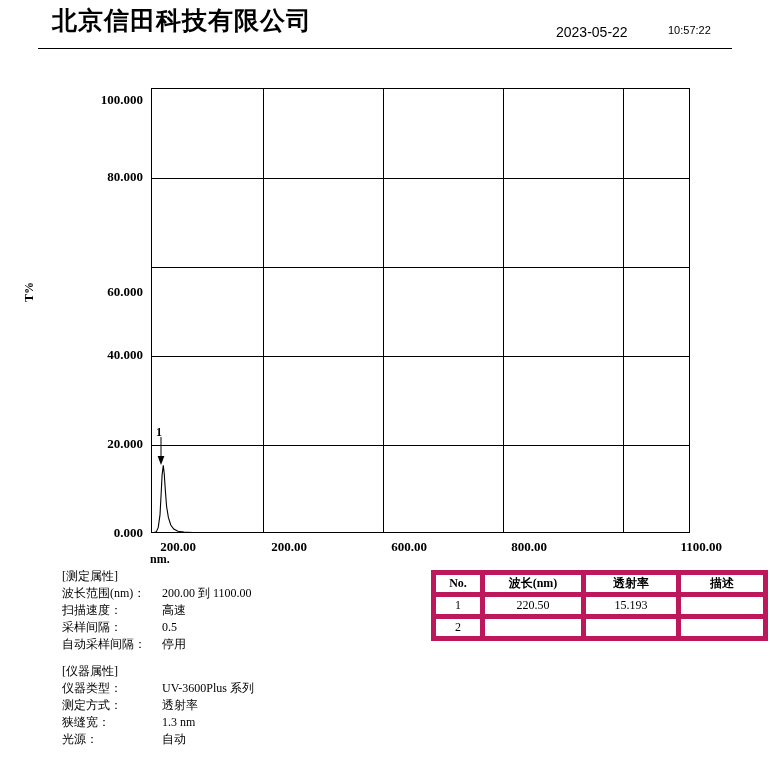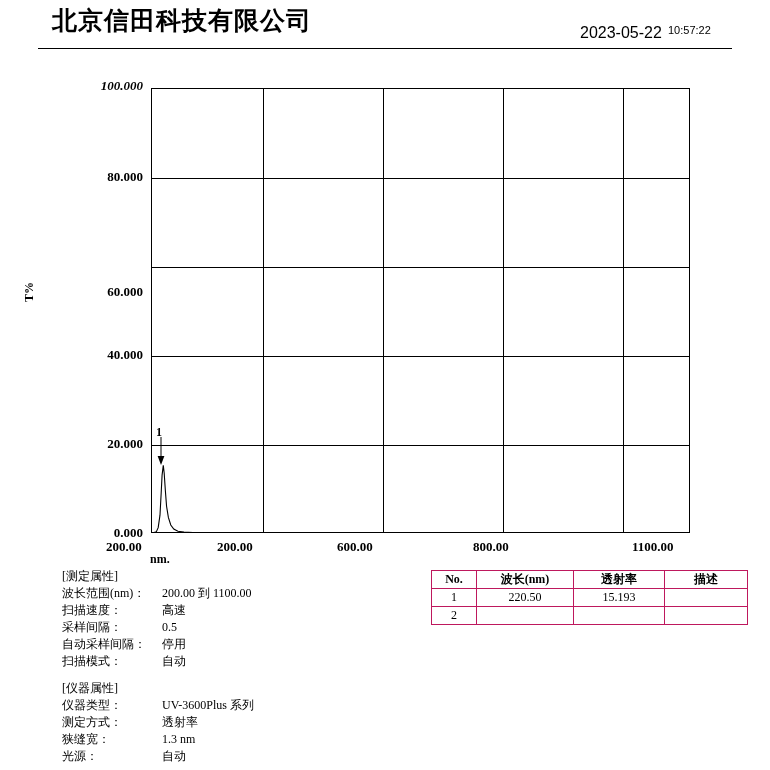--- a/index.html
+++ b/index.html
@@ -29,24 +29,24 @@
     left: 52px;
     top: 4px;
     font-family: "Liberation Serif", serif;
     font-size: 25px;
     font-weight: bold;
     letter-spacing: 1px;
     white-space: nowrap;
   }
   #header-date {
     position: absolute;
-    left: 580px;
+    left: 556px;
     top: 24px;
     font-family: "Liberation Sans", sans-serif;
-    font-size: 16px;
+    font-size: 14px;
   }
   #header-time {
     position: absolute;
     left: 668px;
     top: 24px;
     font-family: "Liberation Sans", sans-serif;
     font-size: 11px;
   }
   #header-rule {
     position: absolute;
@@ -96,21 +96,21 @@
     text-align: right;
     font-family: "Liberation Serif", serif;
     font-size: 13px;
     font-weight: bold;
     transform: translateY(-50%);
   }
   .xtick-label {
     position: absolute;
     top: 0;
     width: 90px;
-    text-align: left;
+    text-align: right;
     font-family: "Liberation Serif", serif;
     font-size: 13px;
     font-weight: bold;
   }
   #y-axis-title {
     position: absolute;
     left: 22px;
     top: 250px;
     font-family: "Liberation Serif", serif;
     font-size: 12px;
@@ -186,21 +186,21 @@
   #results-table {
     position: absolute;
     left: 431px;
     top: 570px;
     border-collapse: collapse;
     font-family: "Liberation Serif", serif;
     font-size: 12px;
   }
   #results-table th,
   #results-table td {
-    border: 1px solid #be185d;
+    border: 5px solid #be185d;
     height: 17px;
     padding: 0 4px;
     text-align: center;
     font-weight: normal;
   }
   #results-table th {
     font-weight: bold;
   }
   .col-no { width: 36px; }
   .col-wl { width: 88px; }
@@ -214,21 +214,21 @@
   <div id="company-title">北京信田科技有限公司</div>
   <div id="header-date">2023-05-22</div>
   <div id="header-time">10:57:22</div>
   <div id="header-rule"></div>
 </div>
 
 <div id="chart-area">
 
   <div id="y-axis-title">T%</div>
 
-  <div class="ytick-label" style="top:34px;  left:79px;font-style:italic;">100.000</div>
+  <div class="ytick-label" style="top:48px;  left:79px;">100.000</div>
   <div class="ytick-label" style="top:125px; left:79px;">80.000</div>
   <div class="ytick-label" style="top:214px; left:79px;margin-top:26px;">60.000</div>
   <div class="ytick-label" style="top:303px; left:79px;">40.000</div>
   <div class="ytick-label" style="top:392px; left:79px;">20.000</div>
   <div class="ytick-label" style="top:481px; left:79px;">0.000</div>
 
   <div id="plot-frame">
     <div class="gridline-v" style="left:111px;"></div>
     <div class="gridline-v" style="left:231px;"></div>
     <div class="gridline-v" style="left:351px;"></div>
@@ -245,21 +245,21 @@
 
   <div id="peak-label">1</div>
   <svg id="peak-arrow" viewBox="0 0 12 28">
     <line x1="6" y1="0" x2="6" y2="22" stroke="#000000" stroke-width="1"></line>
     <polygon points="6,28 2.6,19 9.4,19" fill="#000000"></polygon>
   </svg>
 
   <div class="xtick-label" style="left:106px; top:487px;">200.00</div>
   <div class="xtick-label" style="left:217px; top:487px;">200.00</div>
   <div class="xtick-label" style="left:337px; top:487px;">600.00</div>
-  <div class="xtick-label" style="left:473px; top:487px;">800.00</div>
+  <div class="xtick-label" style="left:457px; top:487px;">800.00</div>
   <div class="xtick-label" style="left:632px; top:487px;">1100.00</div>
 
   <div id="x-axis-unit">nm.</div>
 </div>
 
 <div id="info-left">
 
   <div class="info-section-title">[测定属性]</div>
 
   <div class="info-row">
@@ -270,24 +270,20 @@
     <span class="info-key">扫描速度：</span>
     <span class="info-val">高速</span>
   </div>
   <div class="info-row">
     <span class="info-key">采样间隔：</span>
     <span class="info-val">0.5</span>
   </div>
   <div class="info-row">
     <span class="info-key">自动采样间隔：</span>
     <span class="info-val">停用</span>
-  </div>
-  <div class="info-row">
-    <span class="info-key">扫描模式：</span>
-    <span class="info-val">自动</span>
   </div>
 
   <div class="info-gap"></div>
 
   <div class="info-section-title">[仪器属性]</div>
 
   <div class="info-row">
     <span class="info-key">仪器类型：</span>
     <span class="info-val">UV-3600Plus 系列</span>
   </div>

